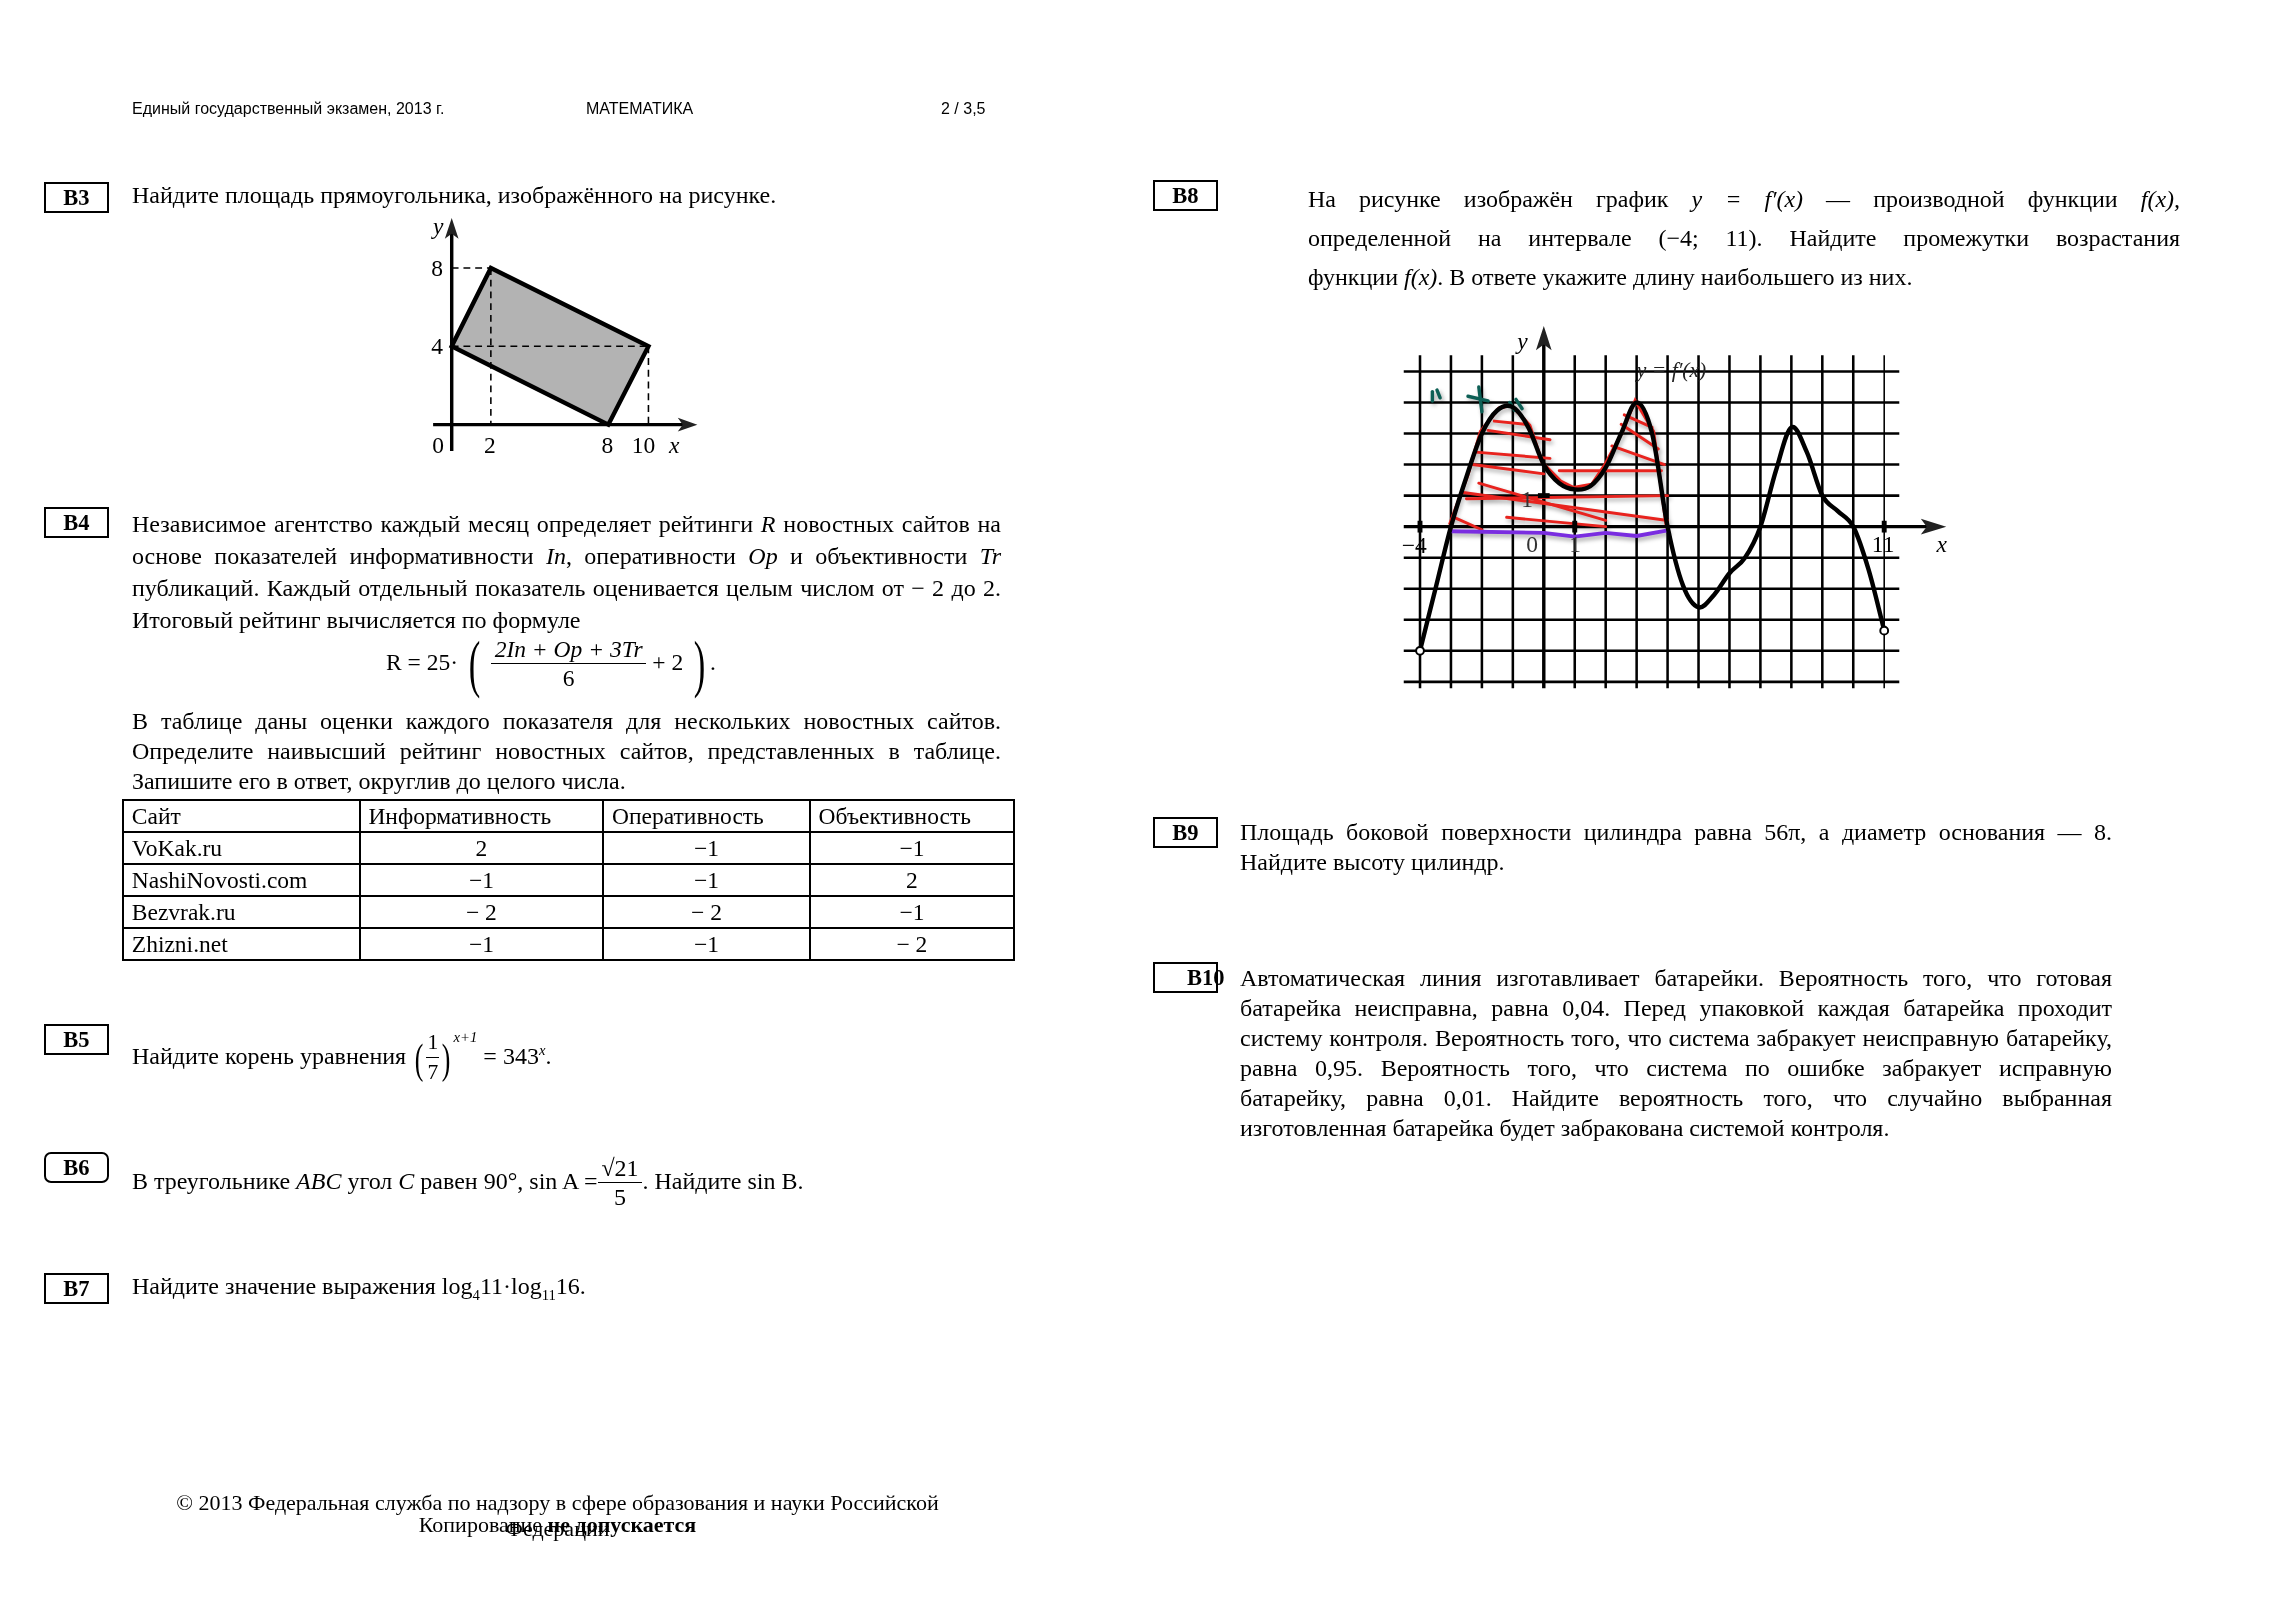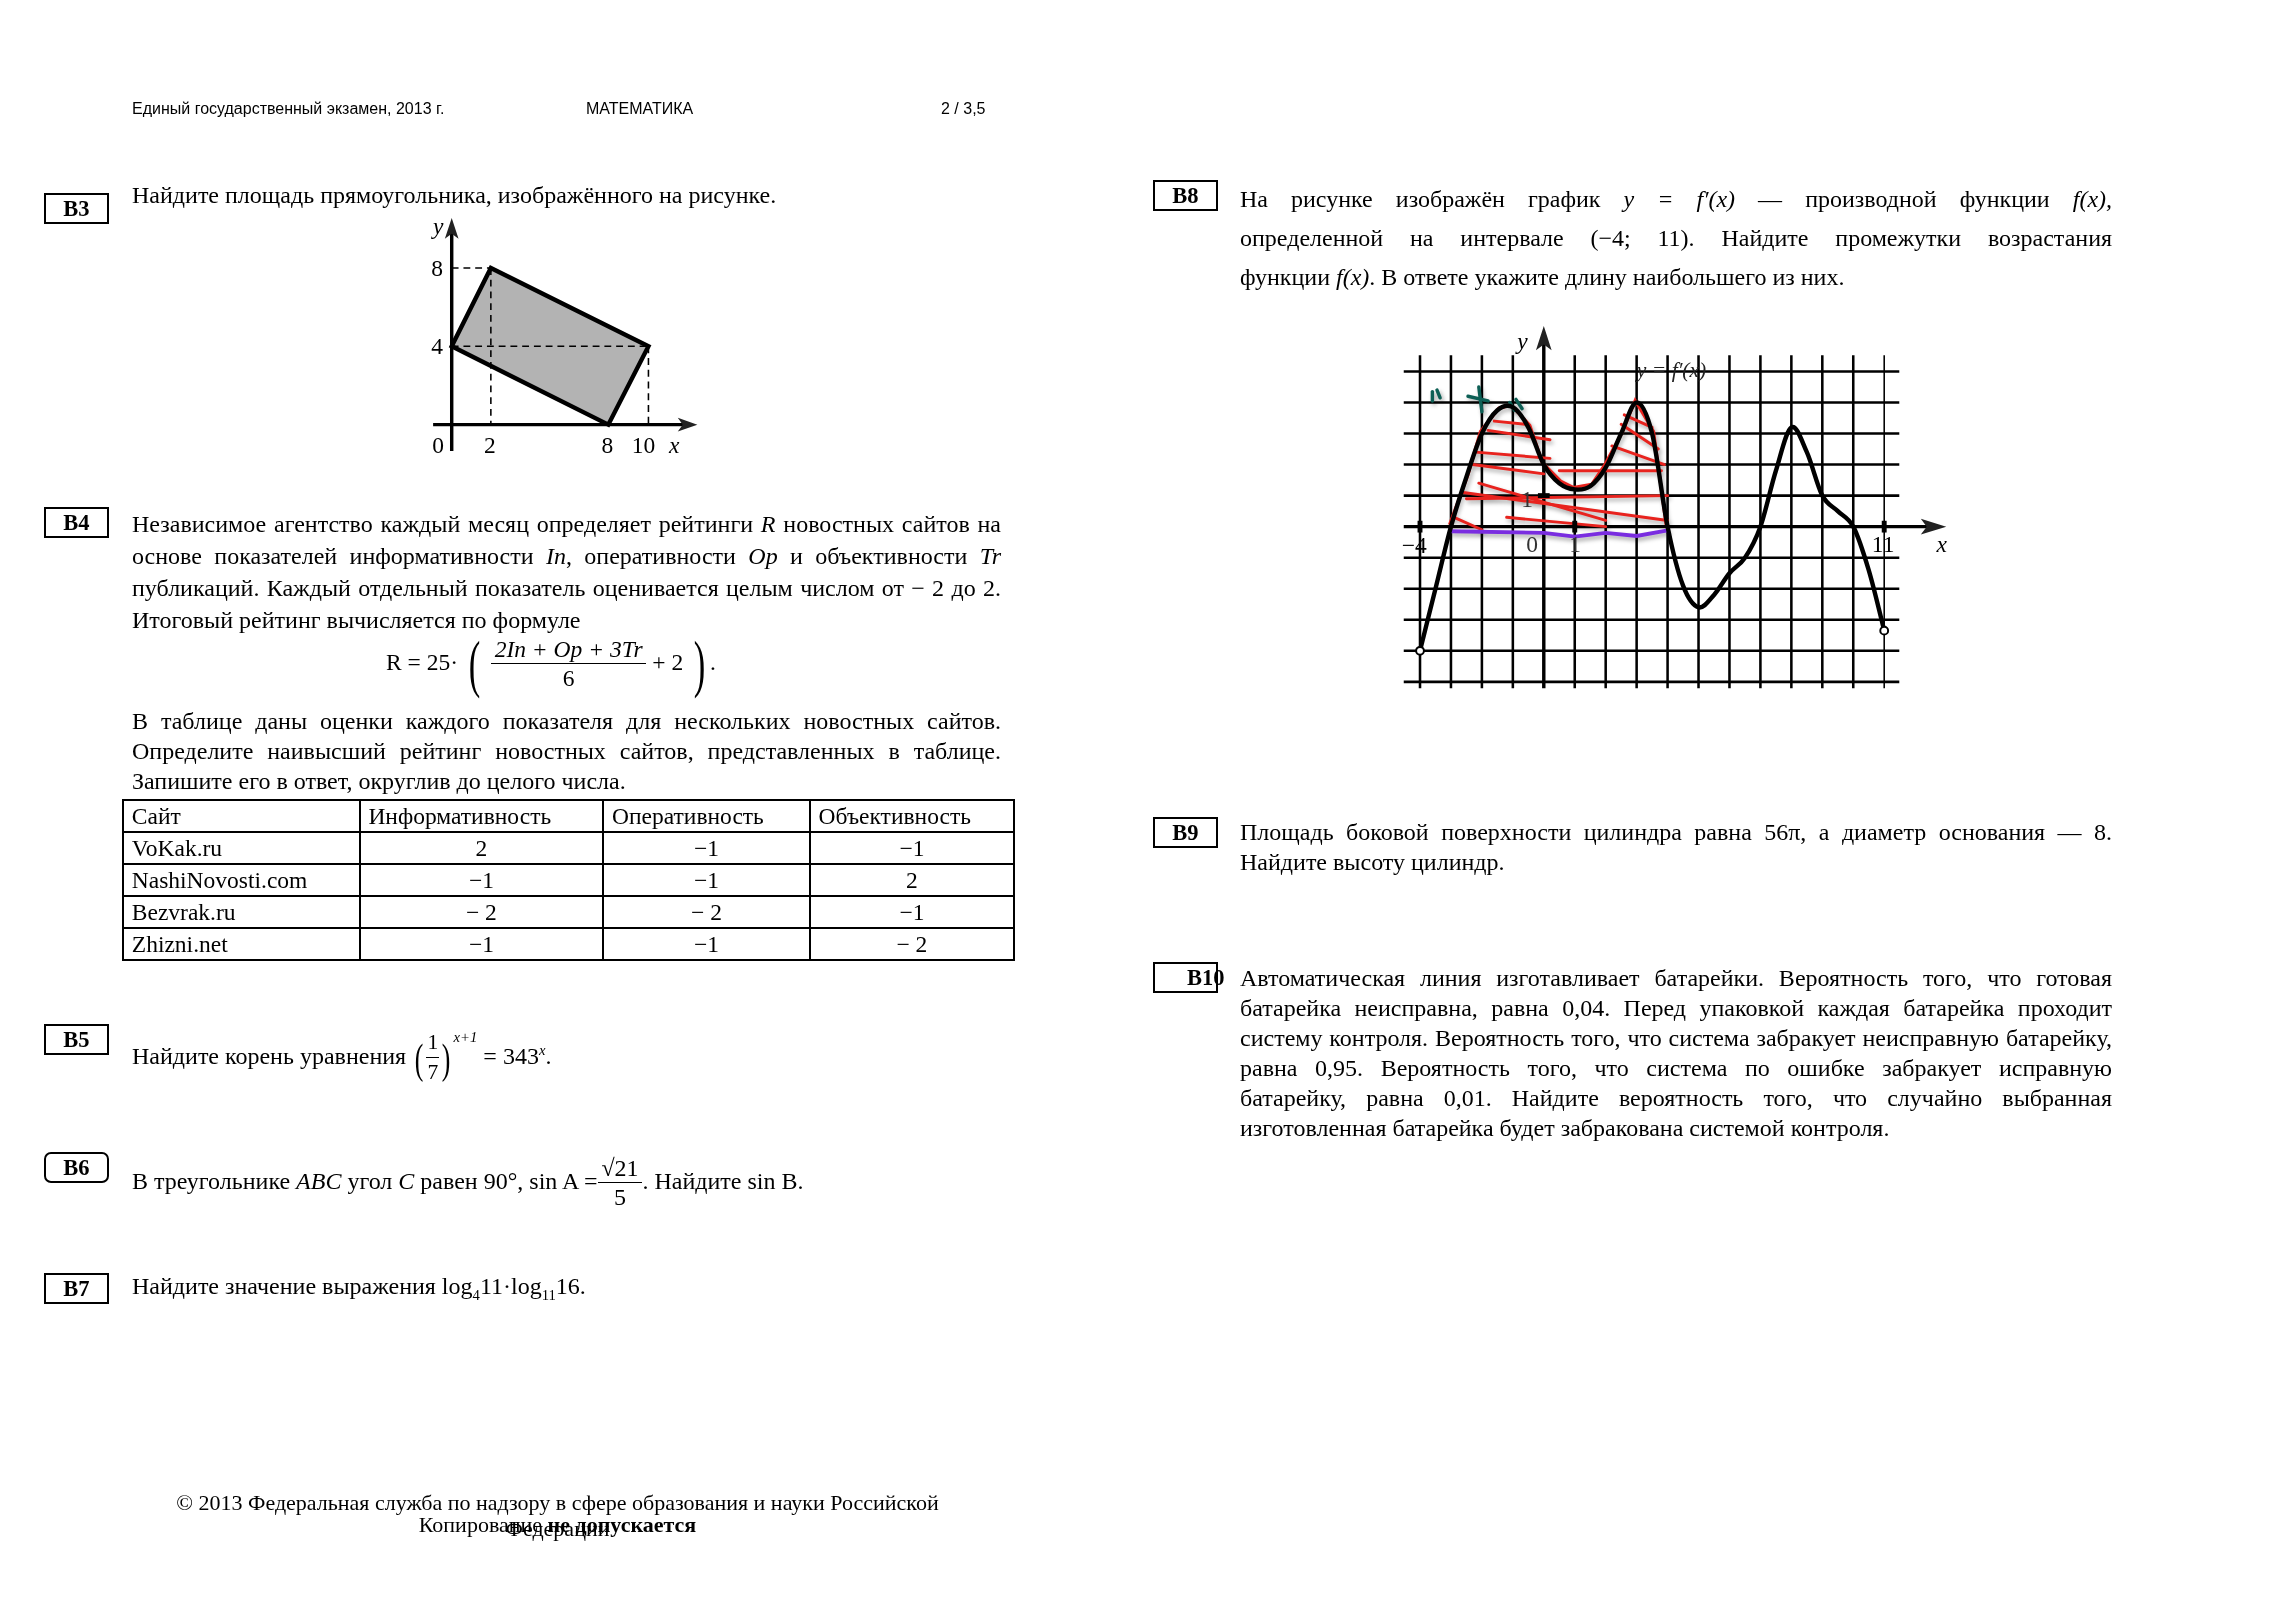--- a/index.html
+++ b/index.html
@@ -28,21 +28,21 @@
   .footer { position:absolute; left:138px; width:839px; text-align:center; font-family:Liberation Serif, serif; font-size:22px; }
   svg text { font-family:"Liberation Serif", serif; }
 </style>
 </head>
 <body>
 
 <div class="abs sans hdr" style="left:132px;">Единый государственный экзамен, 2013 г.</div>
 <div class="abs sans hdr" style="left:586px;">МАТЕМАТИКА</div>
 <div class="abs sans hdr" style="left:941px;">2 / 3,5</div>
 
-<div class="qbox" style="left:44px; top:193px;">B3</div>
+<div class="qbox" style="left:44px; top:182px;">B3</div>
 <div class="qtext" style="left:132px; top:180px; white-space:nowrap;">Найдите площадь прямоугольника, изображённого на рисунке.</div>
 
 <svg class="abs" style="left:392px; top:206px;" width="323" height="265" viewBox="0 0 330 270">
 
   <polygon points="61,143 101,63 262,143 221,223" fill="#b3b3b3" stroke="none"></polygon>
   <line x1="101" y1="63" x2="101" y2="223" stroke="#000" stroke-width="1.6" stroke-dasharray="7,5"></line>
   <line x1="61" y1="63" x2="101" y2="63" stroke="#000" stroke-width="1.6" stroke-dasharray="7,5"></line>
   <line x1="61" y1="143" x2="262" y2="143" stroke="#000" stroke-width="1.6" stroke-dasharray="7,5"></line>
   <line x1="262" y1="143" x2="262" y2="223" stroke="#000" stroke-width="1.6" stroke-dasharray="7,5"></line>
   <polygon points="61,143 101,63 262,143 221,223" fill="none" stroke="#000" stroke-width="4.5" stroke-linejoin="miter"></polygon>
@@ -142,21 +142,21 @@
   <span>sin B</span><span>.</span>
 </div>
 
 <div class="qbox" style="left:44px; top:1273px;">B7</div>
 <div class="abs math" style="left:132px; top:1273px; font-size:24px; white-space:nowrap;">
   <span>Найдите значение выражения</span>
   <span>log</span><sub class="sm">4</sub><span>11·log</span><sub class="sm">11</sub><span>16</span><span>.</span>
 </div>
 
 <div class="qbox" style="left:1153px; top:180px;">B8</div>
-<div class="qtext" style="left:1240px; top:180px; width:872px; line-height:39px;">
+<div class="qtext" style="left:1308px; top:180px; width:872px; line-height:39px;">
   <div class="just-last" style="text-align:justify;">
     <span>На рисунке изображён график</span>
     <i>y = f′(x)</i>
     <span>— производной функции</span>
     <i>f(x),</i>
   </div>
   <div class="just-last" style="text-align:justify;">
     <span>определенной на интервале</span>
     <span>(−4; 11).</span>
     <span>Найдите промежутки возрастания</span>

